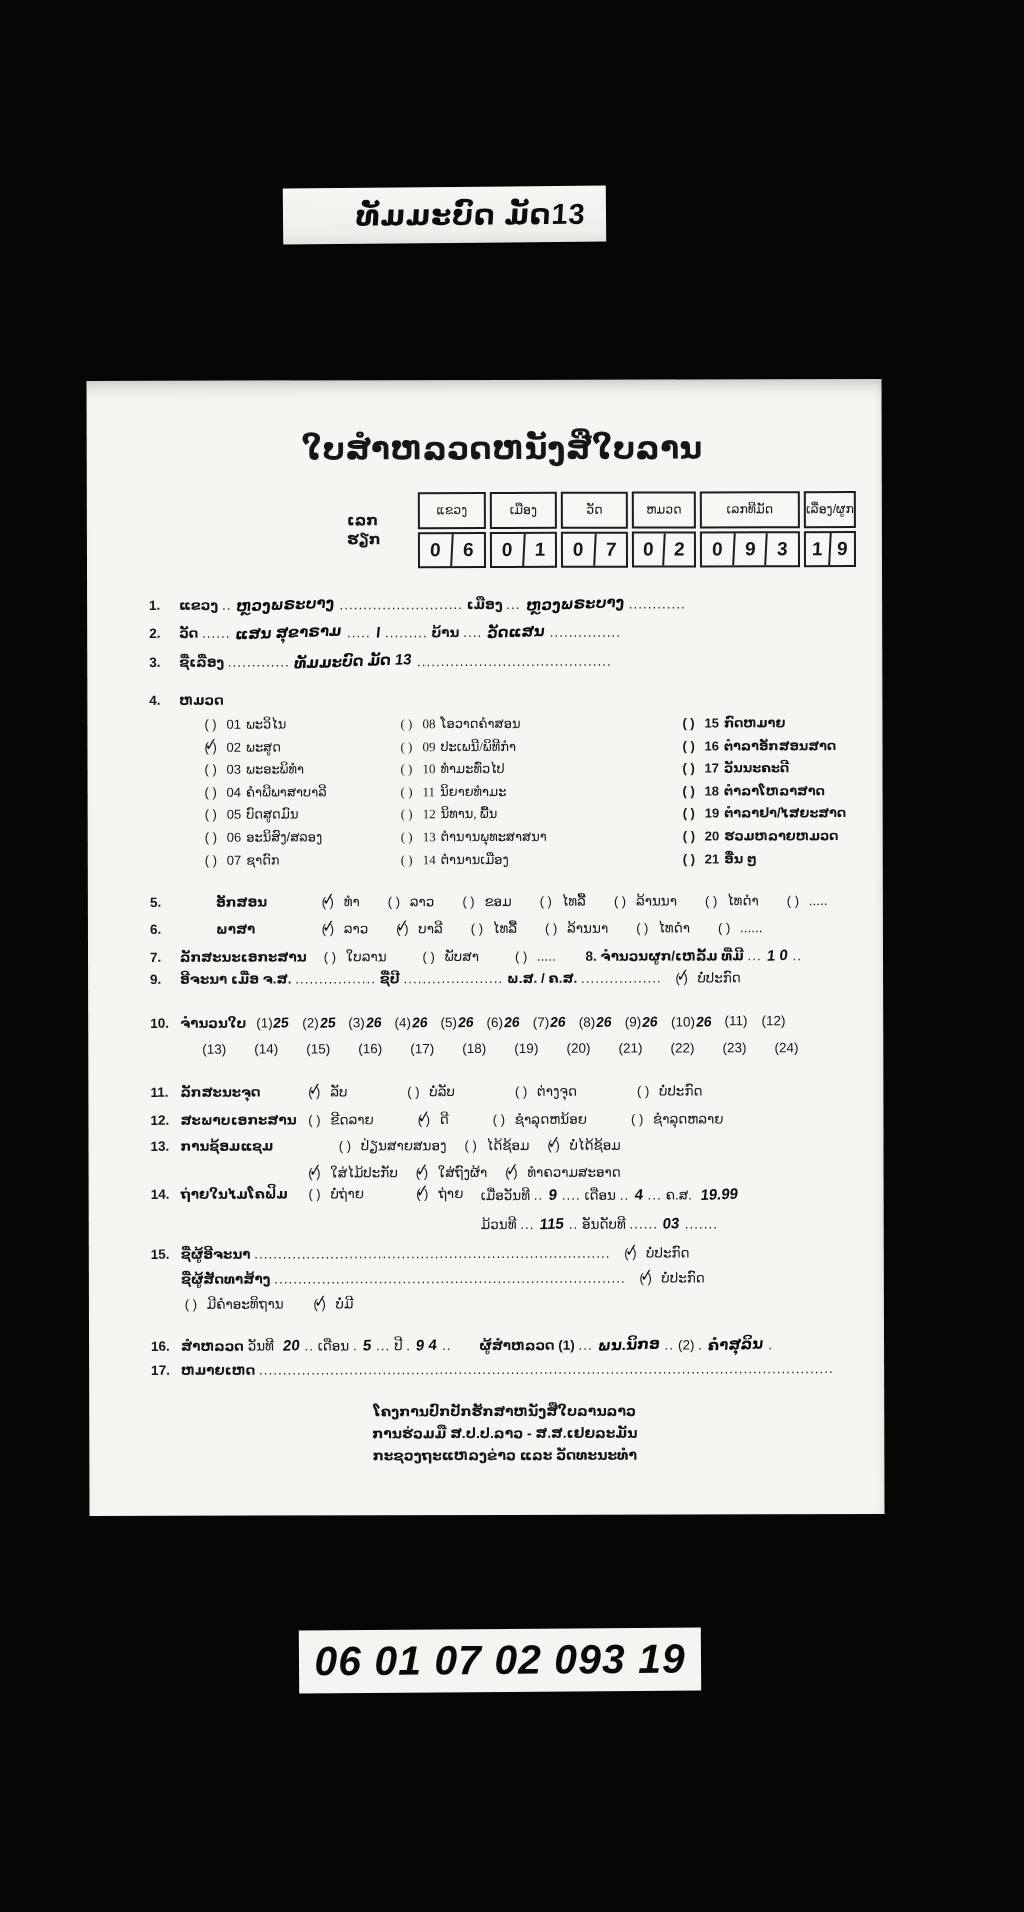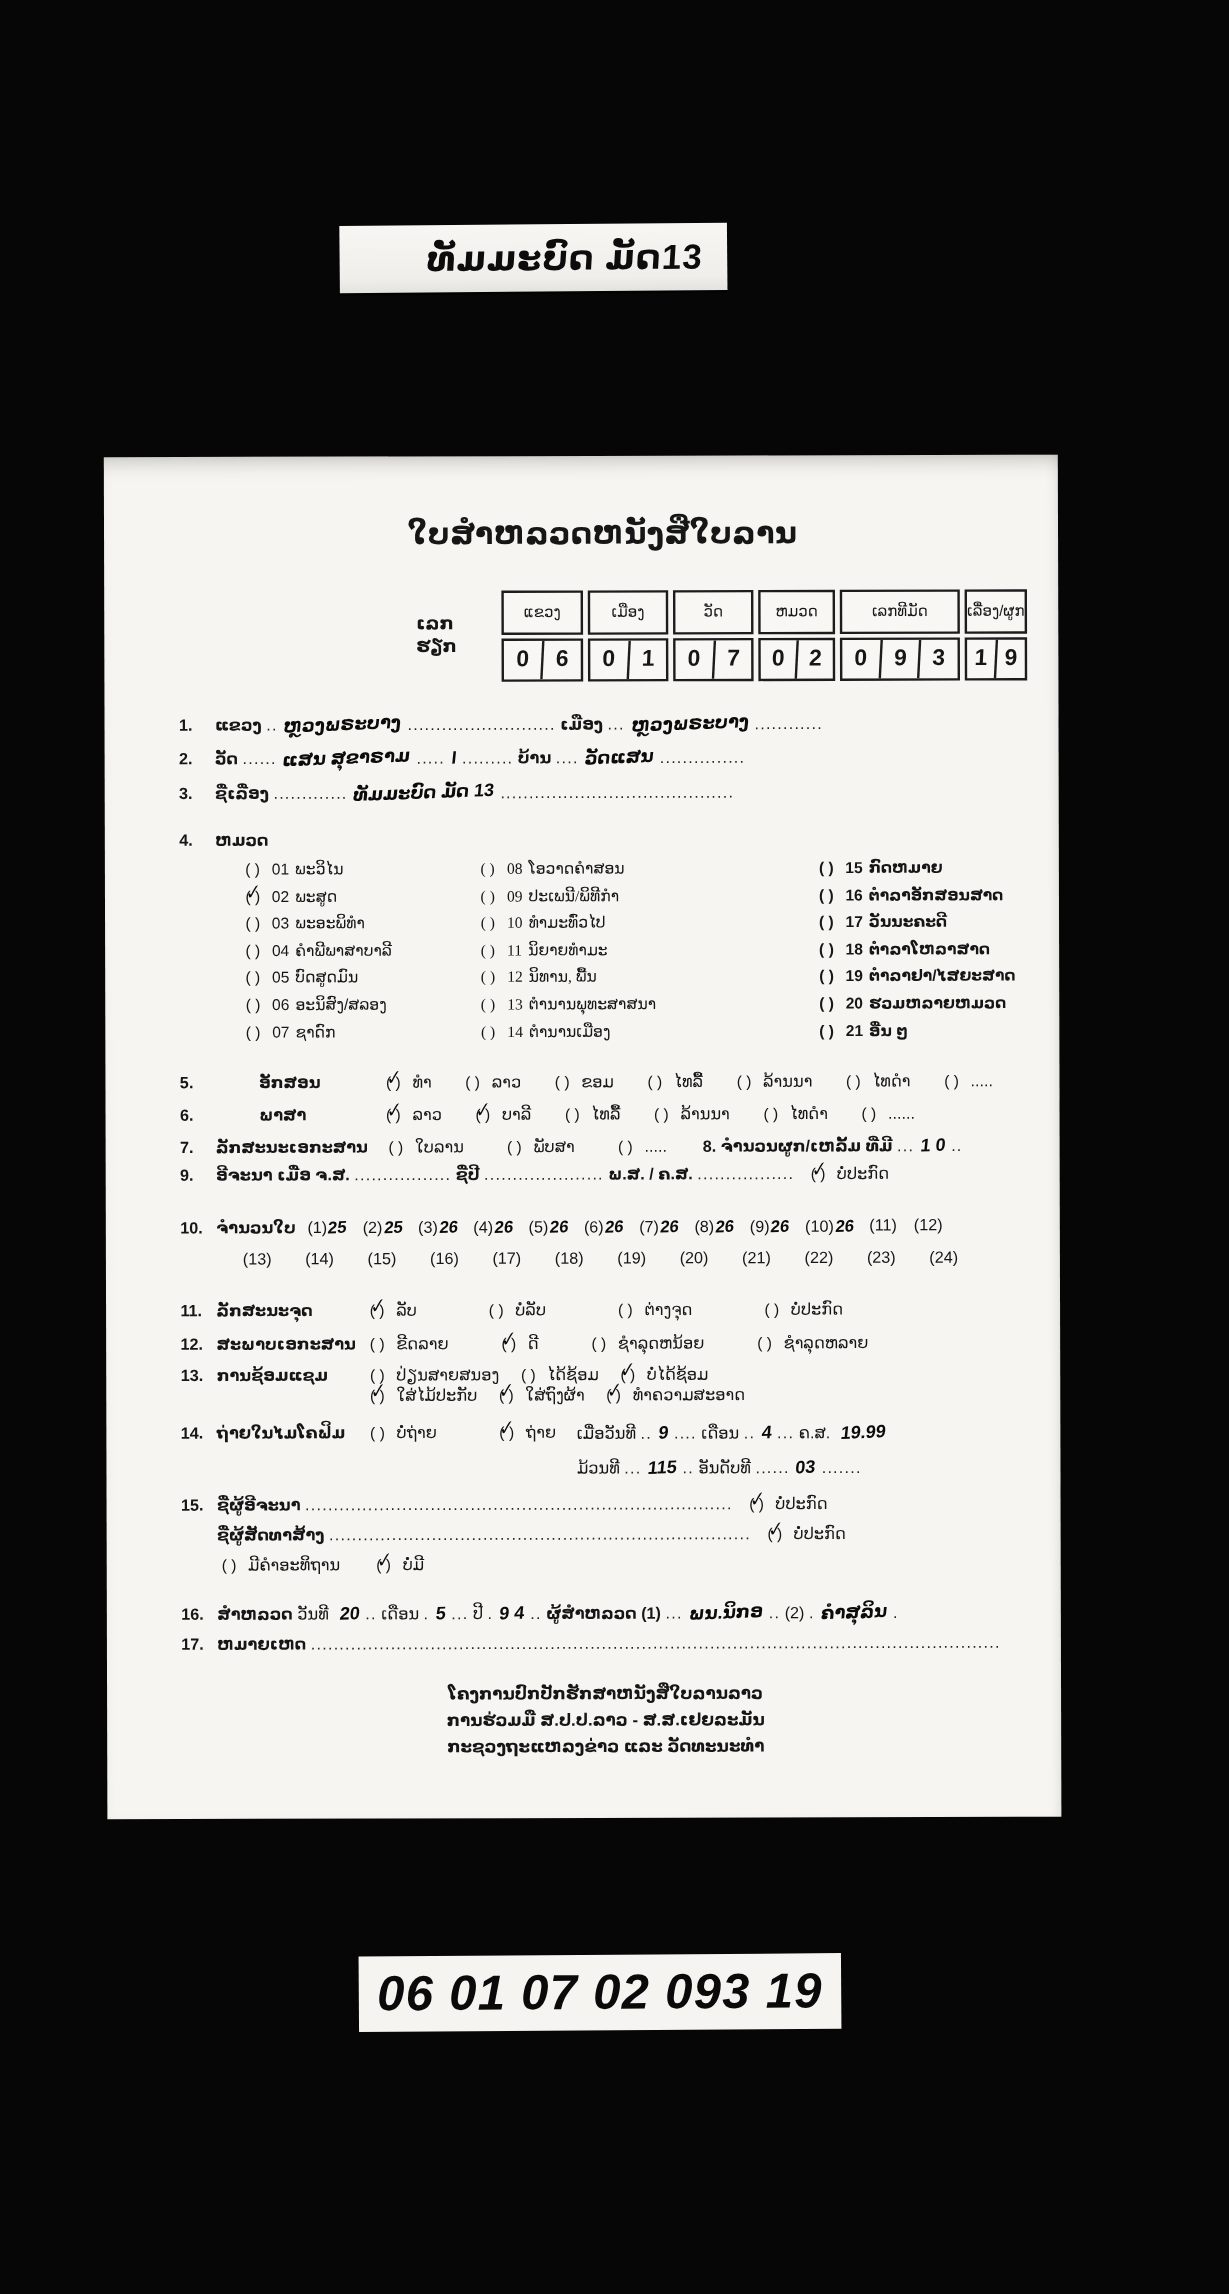--- a/index.html
+++ b/index.html
@@ -21,21 +21,21 @@
   .top-label .t{font-weight:bold;font-size:29px;color:#0c0c0c;letter-spacing:1px;transform:skewX(-4deg);}
   
   .document{
     position:absolute;left:88px;top:380px;width:795px;height:1135px;
     background:#f6f5f1;
     transform:rotate(-0.15deg);
     box-shadow:inset 0 14px 18px -12px rgba(0,0,0,.25), inset -6px 0 14px -10px rgba(0,0,0,.18);
   }
   .doc-row{position:absolute;left:62px;right:26px;font-size:13.5px;line-height:1.25;}
   .r-title{top:50px;text-align:center;}
-  .r-title .t{font-weight:bold;font-size:25px;letter-spacing:.5px;}
+  .r-title .t{font-weight:bold;font-size:31px;letter-spacing:.5px;}
   .r-call{top:112px;display:flex;align-items:center;}
   .r-i1{top:215px;} .r-i2{top:243px;} .r-i3{top:272px;}
   .r-i4h{top:312px;}
   .r-cat{top:336px;display:flex;padding-left:55px;}
   .r-i5{top:514px;} .r-i6{top:541px;} .r-i78{top:567px;} .r-i9{top:591px;}
   .r-i10{top:634px;} .r-i11{top:704px;} .r-i12{top:732px;}
   .r-i13{top:758px;} .r-i14{top:806px;}
   .r-i15a{top:866px;} .r-i15b{top:891px;} .r-i15c{top:916px;}
   .r-i16{top:956px;} .r-i17{top:982px;}
   .r-footer{top:1020px;text-align:center;font-weight:bold;font-size:14px;line-height:22px;}
@@ -75,21 +75,21 @@
   .dcell + .dcell{border-left:2px solid #1c1c1c;}
   
   .cat-col1{width:196px;} .cat-col2{width:282px;font-family:Liberation Serif, serif;} .cat-col3{width:auto;font-weight:bold;}
   .cat-item{height:22.6px;white-space:nowrap;font-size:13px;}
   .cat-item .n{display:inline-block;margin:0 5px 0 4px;}
   
   .leafrow{display:inline-flex;gap:13px;margin-left:6px;}
   .leafrow2{display:flex;gap:27px;margin-top:9px;margin-left:52px;}
   .leaf{white-space:nowrap;}
   .leaf .hw{margin:0 0 0 1px;font-size:14px;}
-  .i13-grid{display:inline-flex;flex-direction:column;vertical-align:top;}
+  .i13-grid{display:inline-flex;flex-direction:column;gap:10px;vertical-align:top;align-items:flex-end;}
   .i13-grid .opts{gap:18px;}
   .i14-right{position:absolute;left:330px;top:0;width:440px;}
   .i14-right .line2{margin-top:10px;}
   .tail-opt{margin-left:10px;white-space:nowrap;}
   
   .bottom-label{
     position:absolute;left:299px;top:1629px;width:402px;height:63px;
     background:#f5f4f1;display:flex;align-items:center;justify-content:center;
     transform:rotate(-0.4deg);
   }
@@ -456,21 +456,21 @@
   </div>
 
   <div class="doc-row r-i16">
     <span class="inum">16.</span><span class="ilabel">ສຳຫລວດ</span>
     <span>ວັນທີ</span>
     <span class="hw">20</span><span class="dots">..</span>
     <span>ເດືອນ</span>
     <span class="dots">.</span><span class="hw">5</span><span class="dots">...</span>
     <span>ປີ</span>
     <span class="dots">.</span><span class="hw">9 4</span><span class="dots">..</span>
-    <span class="ilabel" style="">ຜູ້ສຳຫລວດ (1)</span>
+    <span class="ilabel" style="margin-left:24px">ຜູ້ສຳຫລວດ (1)</span>
     <span class="dots">...</span><span class="hw">ພນ.ນິກອ</span><span class="dots">..</span>
     <span>(2)</span>
     <span class="dots">.</span><span class="hw">ຄຳສຸລິນ</span><span class="dots">.</span>
   </div>
 
   <div class="doc-row r-i17">
     <span class="inum">17.</span><span class="ilabel">ຫມາຍເຫດ</span>
     <span class="dots">.........................................................................................................................</span>
   </div>
 

